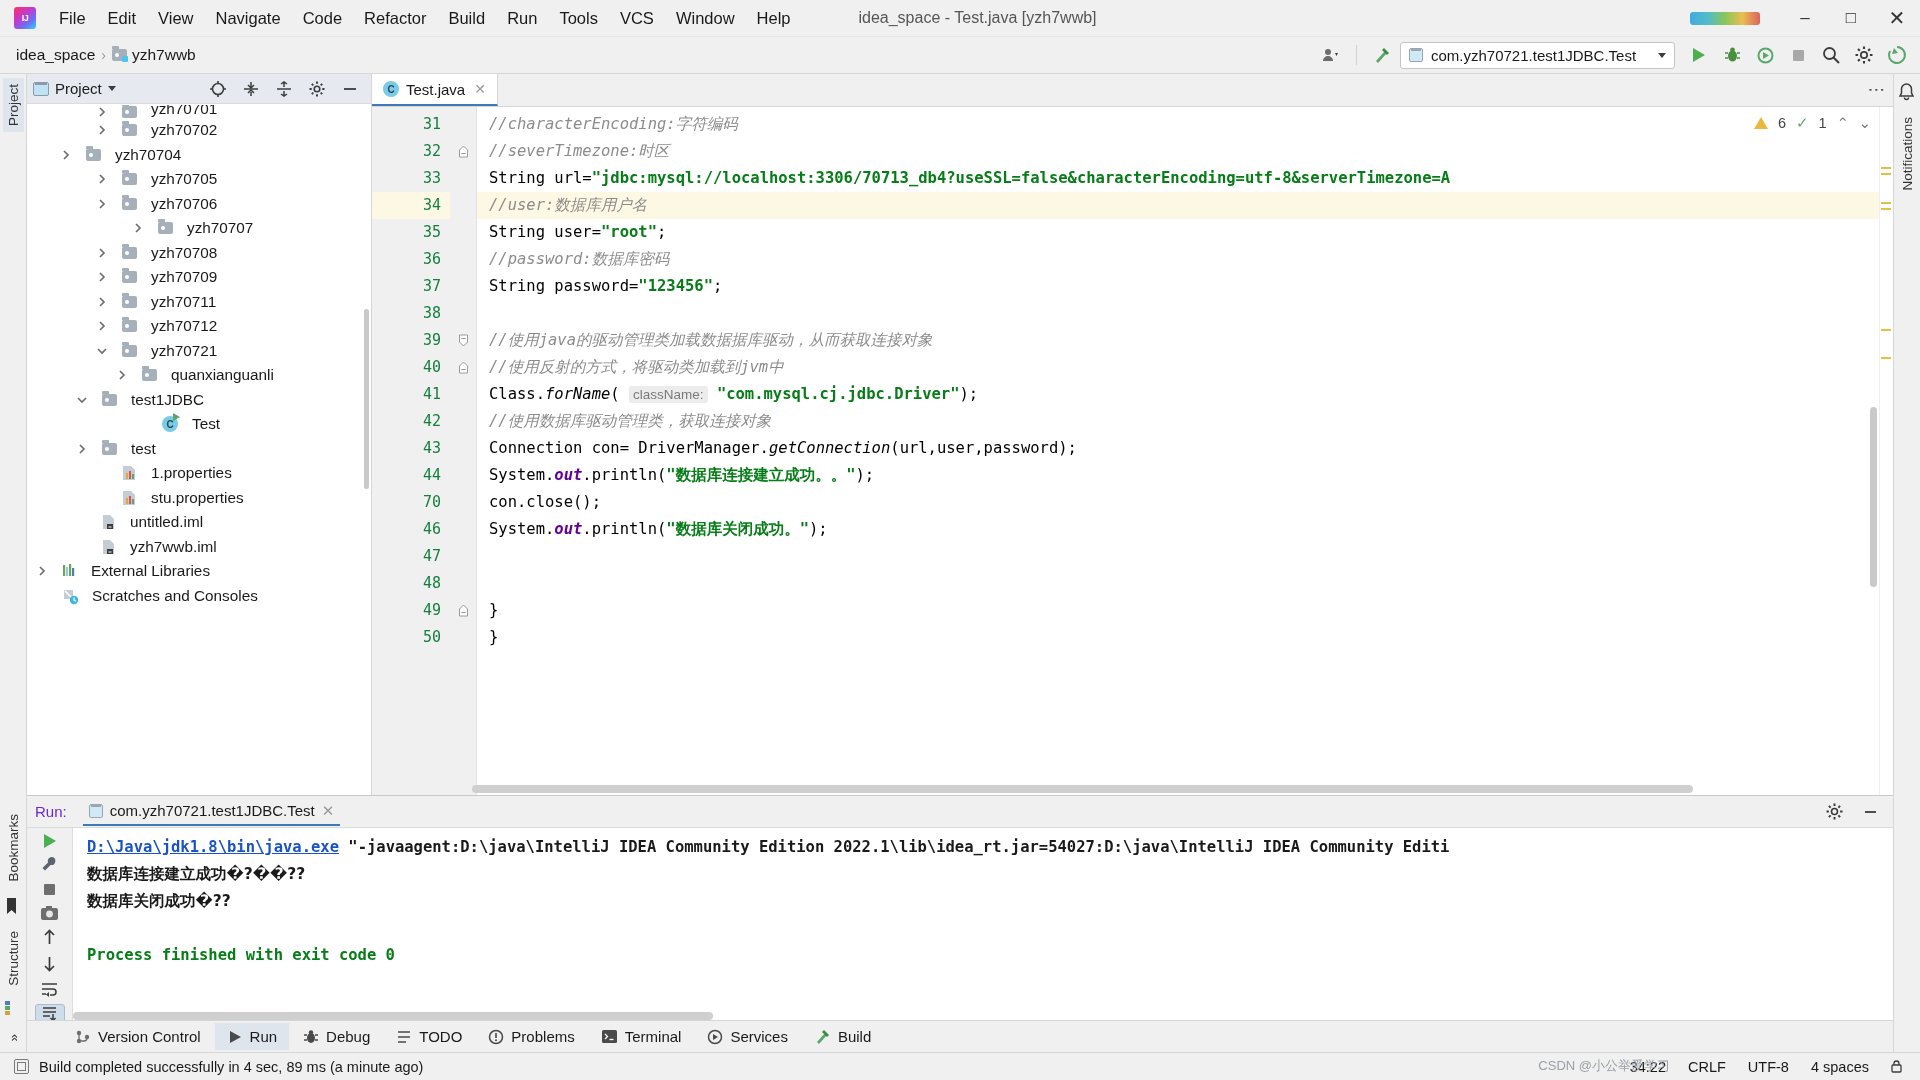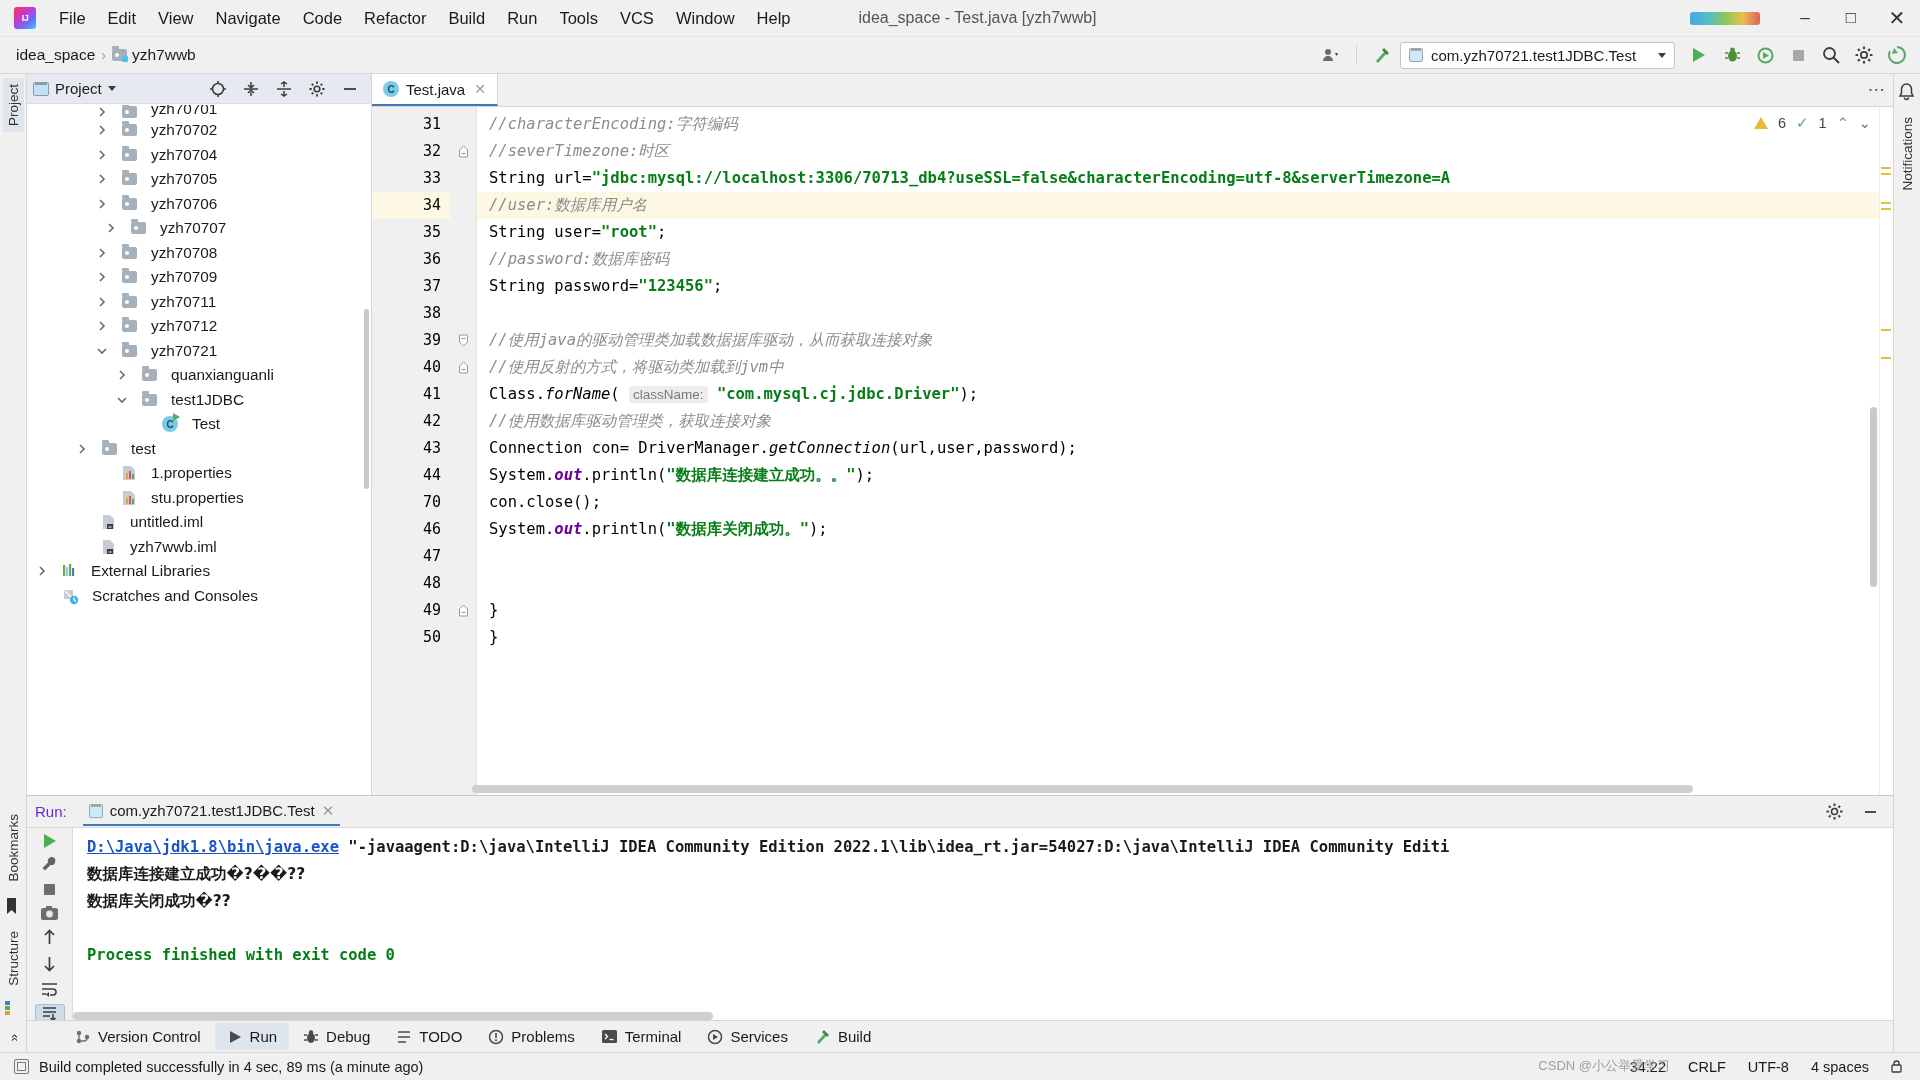--- a/index.html
+++ b/index.html
@@ -157,21 +157,21 @@
     border-right:1px solid #d6d6d6; font-size:15px; color:#1a1a1a; cursor:default;
     border-bottom: 2px solid #3d7ab8;
   }
   .etab .close-x { color:#9a9a9a; font-size:14px; margin-left:2px; }
   .tabbar-right{ margin-left:auto; display:flex; align-items:center; padding-right:8px;}
   .dots { font-size:17px; color:#555; letter-spacing:1px; transform: rotate(90deg); }
 
   .code-wrap { flex:1; display:flex; min-height:0; position:relative; overflow:hidden; }
   .gutter {
     width: 78px; min-width:78px; background:#f0f0f0; text-align:right;
-    font-family: "DejaVu Sans Mono", monospace; font-size: 15px; color:#000000;
+    font-family: "DejaVu Sans Mono", monospace; font-size: 15px; color:#15803d;
     padding-top: 4px;
   }
   .gutter .ln { height: 27px; line-height: 27px; padding-right: 9px; position:relative;}
   .gutter .ln.hl { background:#fcf8e4; }
   .fold-col { width: 26px; min-width:26px; background:#f0f0f0; padding-top:4px; position:relative;}
   .fold-col .fl{height:27px;display:flex;align-items:center;justify-content:center;}
   .fold-mark { width:11px;height:13px; }
   .code {
     flex:1; padding-top:4px; position:relative; overflow:hidden;
     font-family: "DejaVu Sans Mono", monospace; font-size:15.5px;
@@ -442,48 +442,48 @@
               </div>
               <div class="trow" style="padding-left: 68px;">
                 <span class="chev">
                   <svg width="10" height="12" viewBox="0 0 10 12">
                     <path d="M3 2l4 4-4 4" stroke="#6b6b6b" stroke-width="1.6" fill="none"></path>
                   </svg>
                 </span>
                 <span class="folder-ic" style="flex: 0 0 auto;"></span>
                 <span class="t-label">yzh70702</span>
               </div>
+              <div class="trow" style="padding-left: 32px;">
+                <span class="chev">
+                  <svg width="10" height="12" viewBox="0 0 10 12">
+                    <path d="M3 2l4 4-4 4" stroke="#6b6b6b" stroke-width="1.6" fill="none"></path>
+                  </svg>
+                </span>
+                <span class="folder-ic" style="flex: 0 0 auto;"></span>
+                <span class="t-label">yzh70704</span>
+              </div>
               <div class="trow" style="padding-left: 68px;">
                 <span class="chev">
                   <svg width="10" height="12" viewBox="0 0 10 12">
                     <path d="M3 2l4 4-4 4" stroke="#6b6b6b" stroke-width="1.6" fill="none"></path>
                   </svg>
                 </span>
                 <span class="folder-ic" style="flex: 0 0 auto;"></span>
-                <span class="t-label">yzh70704</span>
+                <span class="t-label">yzh70705</span>
               </div>
               <div class="trow" style="padding-left: 68px;">
                 <span class="chev">
                   <svg width="10" height="12" viewBox="0 0 10 12">
                     <path d="M3 2l4 4-4 4" stroke="#6b6b6b" stroke-width="1.6" fill="none"></path>
                   </svg>
                 </span>
                 <span class="folder-ic" style="flex: 0 0 auto;"></span>
-                <span class="t-label">yzh70705</span>
-              </div>
-              <div class="trow" style="padding-left: 68px;">
-                <span class="chev">
-                  <svg width="10" height="12" viewBox="0 0 10 12">
-                    <path d="M3 2l4 4-4 4" stroke="#6b6b6b" stroke-width="1.6" fill="none"></path>
-                  </svg>
-                </span>
-                <span class="folder-ic" style="flex: 0 0 auto;"></span>
                 <span class="t-label">yzh70706</span>
               </div>
-              <div class="trow" style="padding-left: 77px;">
+              <div class="trow" style="padding-left: 104px;">
                 <span class="chev">
                   <svg width="10" height="12" viewBox="0 0 10 12">
                     <path d="M3 2l4 4-4 4" stroke="#6b6b6b" stroke-width="1.6" fill="none"></path>
                   </svg>
                 </span>
                 <span class="folder-ic" style="flex: 0 0 auto;"></span>
                 <span class="t-label">yzh70707</span>
               </div>
               <div class="trow" style="padding-left: 68px;">
                 <span class="chev">
@@ -532,21 +532,21 @@
               </div>
               <div class="trow" style="padding-left: 88px;">
                 <span class="chev">
                   <svg width="10" height="12" viewBox="0 0 10 12">
                     <path d="M3 2l4 4-4 4" stroke="#6b6b6b" stroke-width="1.6" fill="none"></path>
                   </svg>
                 </span>
                 <span class="folder-ic" style="flex: 0 0 auto;"></span>
                 <span class="t-label">quanxianguanli</span>
               </div>
-              <div class="trow" style="padding-left: 88px;">
+              <div class="trow" style="padding-left: 48px;">
                 <span class="chev">
                   <svg width="12" height="10" viewBox="0 0 12 10">
                     <path d="M2 3l4 4 4-4" stroke="#6b6b6b" stroke-width="1.6" fill="none"></path>
                   </svg>
                 </span>
                 <span class="folder-ic" style="flex: 0 0 auto;"></span>
                 <span class="t-label">test1JDBC</span>
               </div>
               <div class="trow" style="padding-left: 108px;">
                 <span class="chev"></span>

